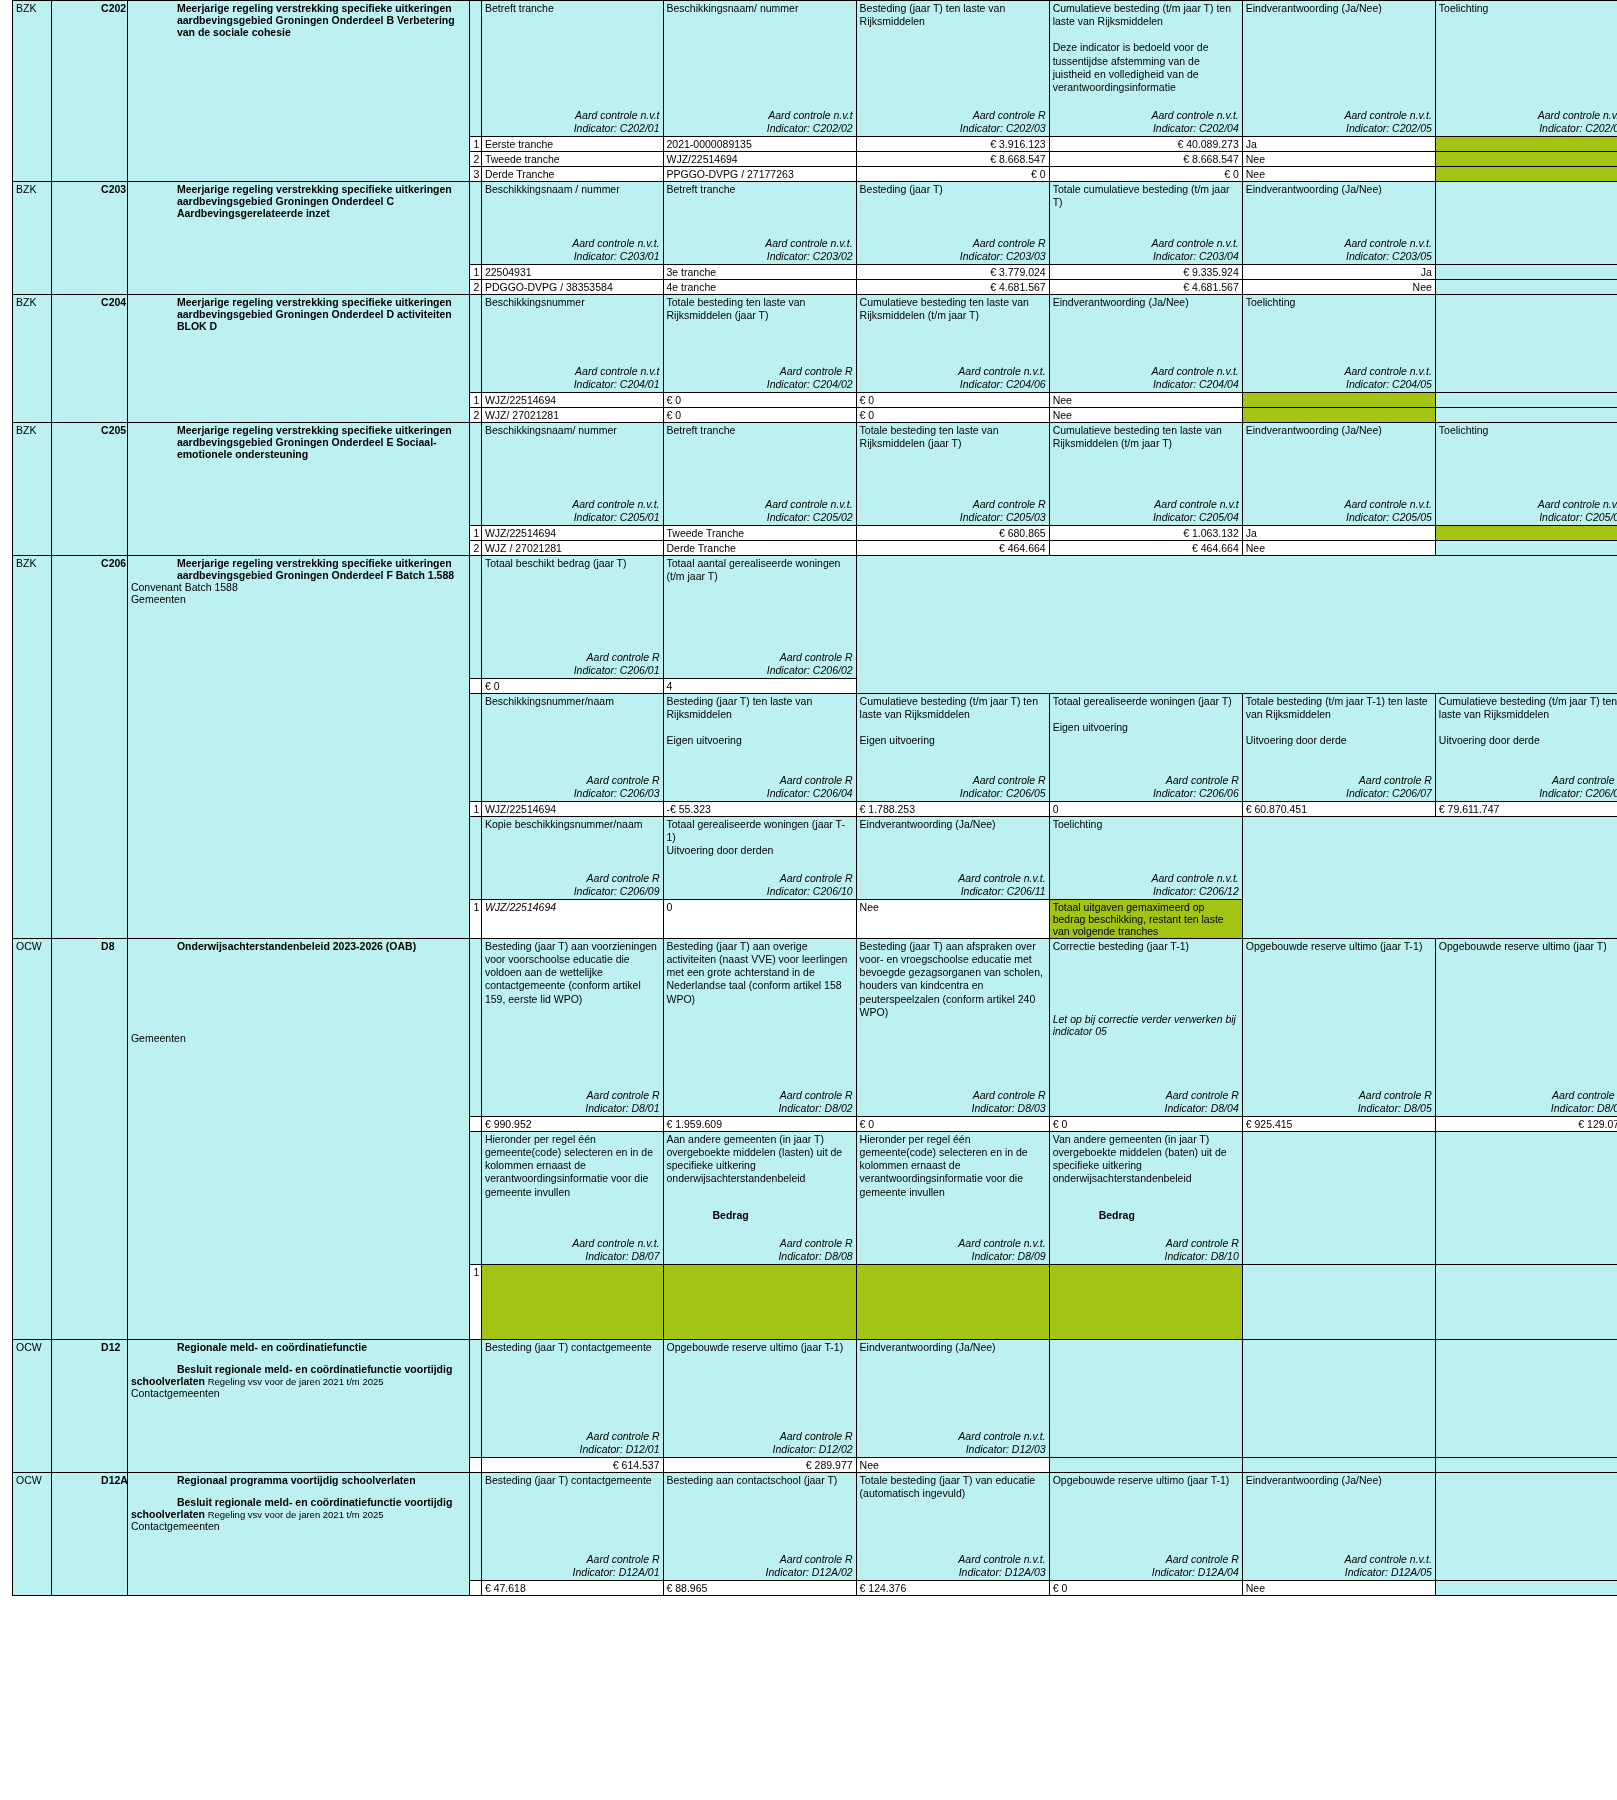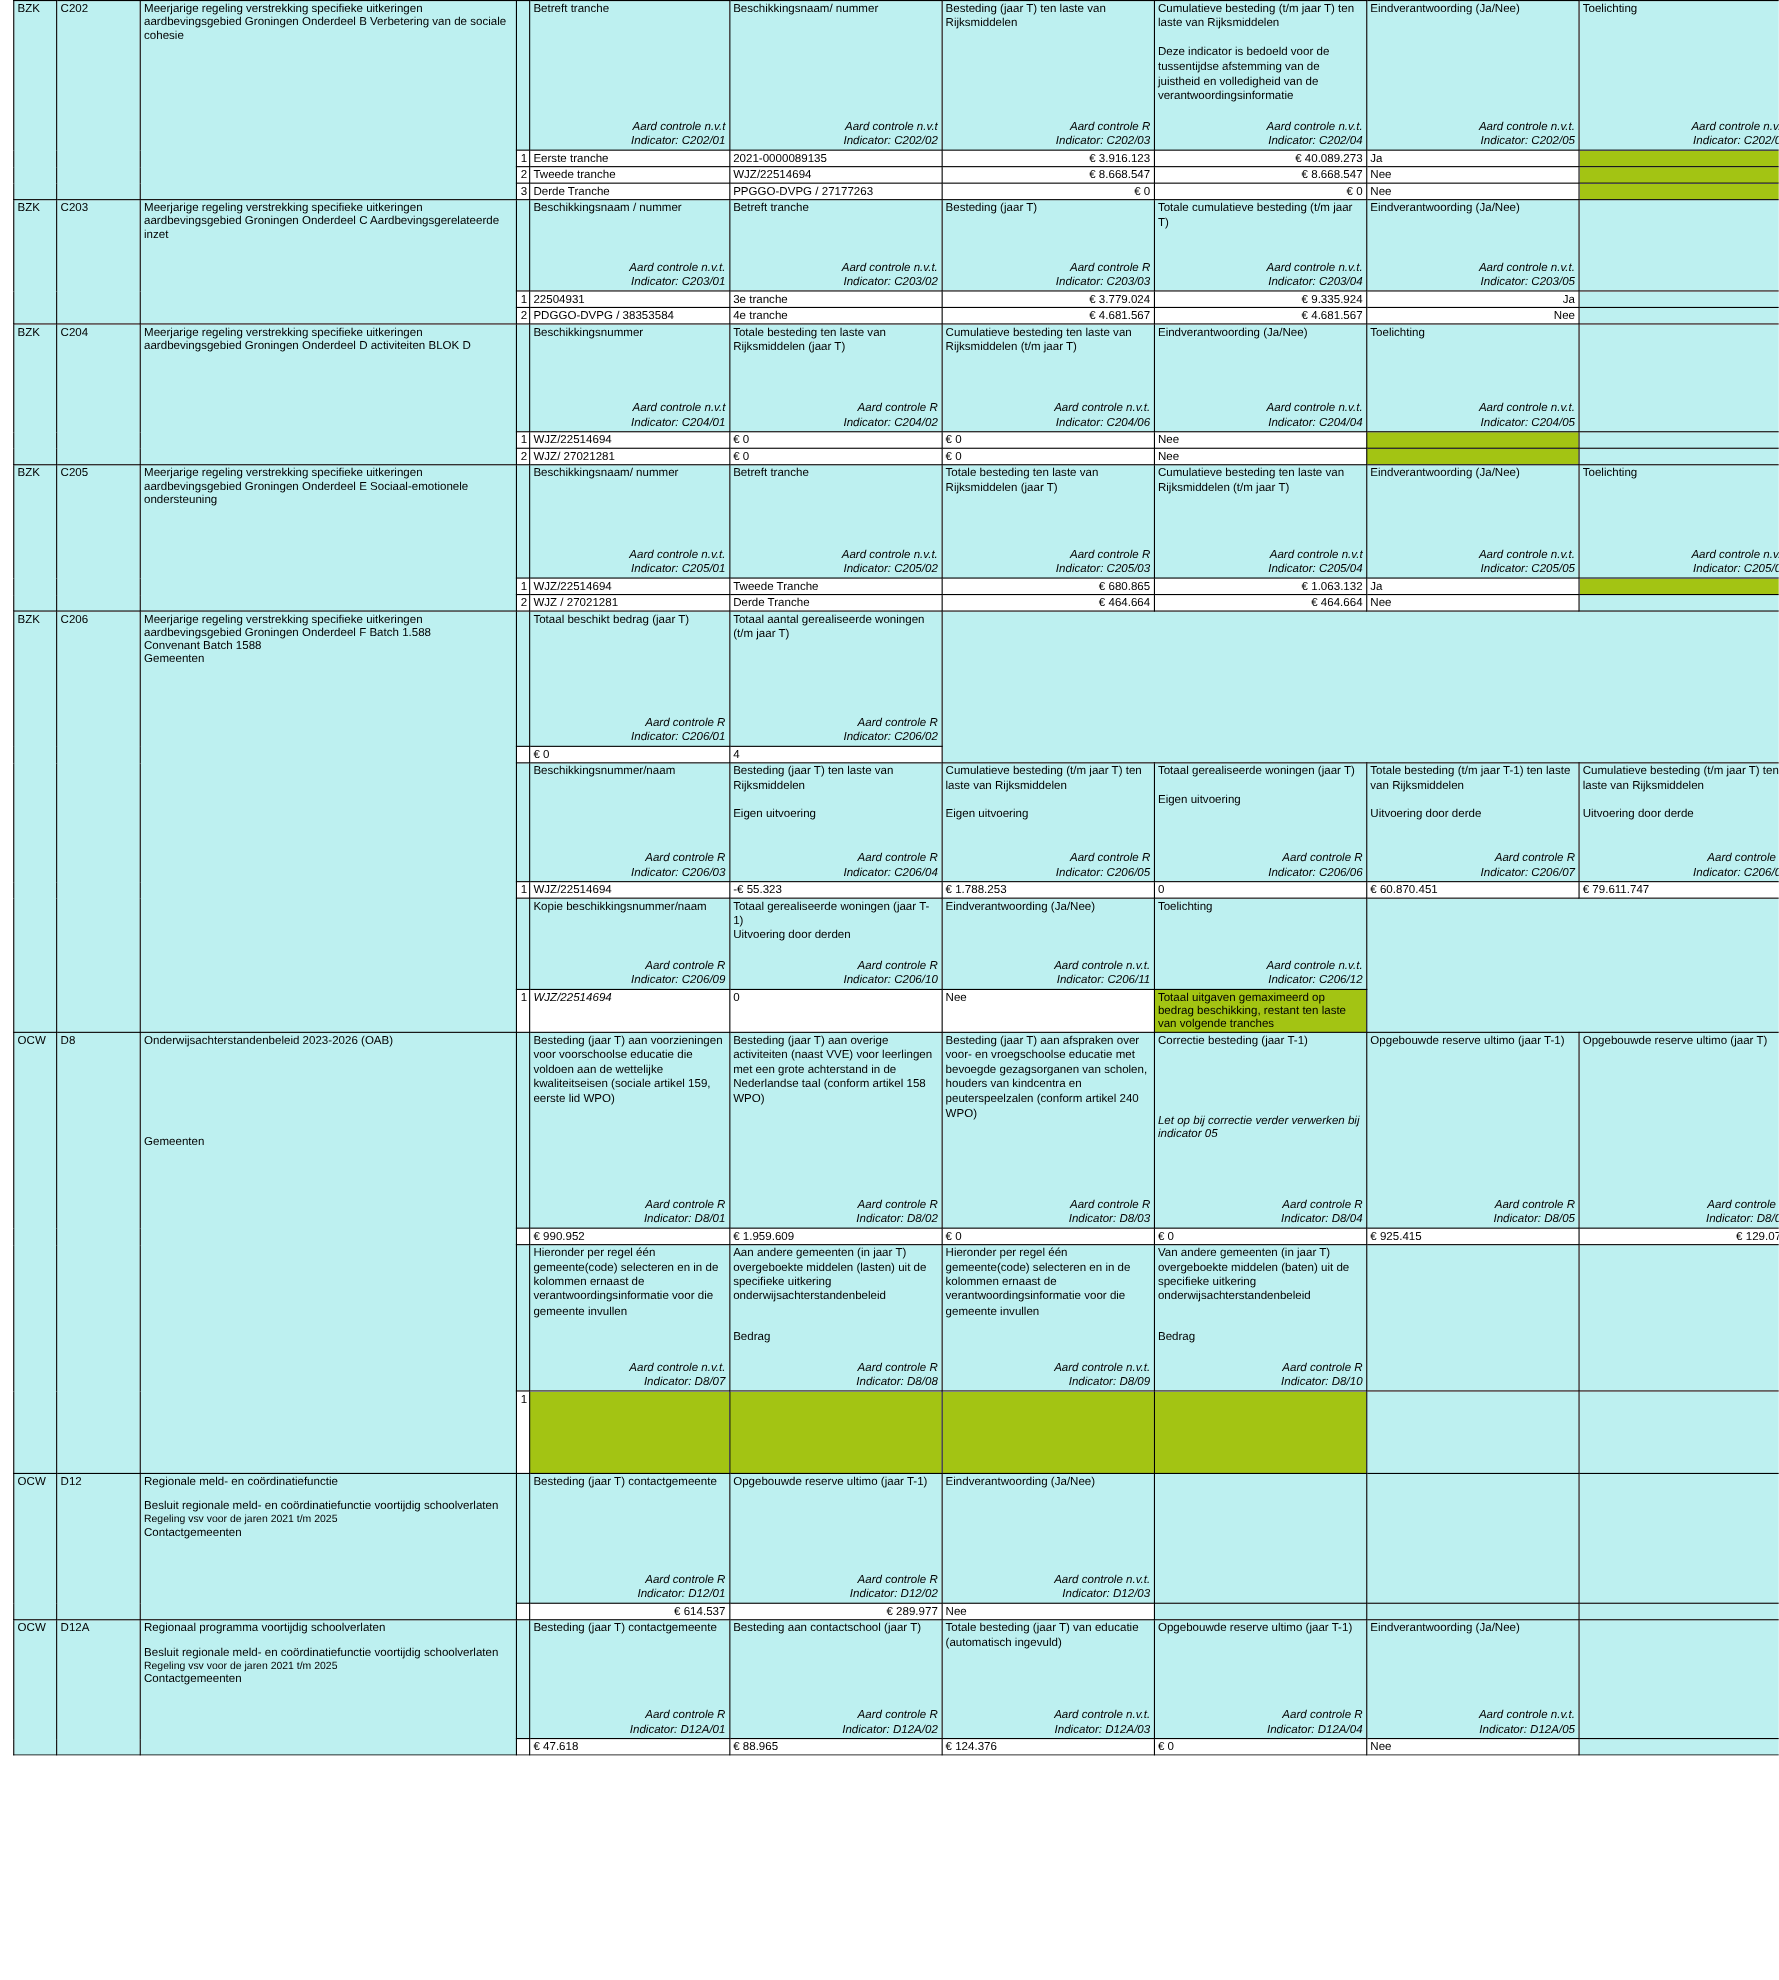--- a/index.html
+++ b/index.html
@@ -4,21 +4,21 @@
 <style>
   html,body{margin:0;padding:0;background:#ffffff;}
   body{font-family:"Liberation Sans",sans-serif;font-size:10.5px;color:#000;}
   .sheet{width:1617px;position:relative;padding-left:12px;}
   table.grid{border-collapse:collapse;table-layout:fixed;width:1617px;}
   table.grid td{border:1px solid #000;vertical-align:top;padding:1px 3px;overflow:hidden;}
   .cyan{background:#bdf0f0;}
   .white{background:#ffffff;}
   .green{background:#a3c413;}
   .it{font-style:italic;}
-  .b{font-weight:normal;}
+  .b{font-weight:bold;margin-left:46px;}
   .ar{text-align:right;}
   .ctrl{font-style:italic;text-align:right;line-height:1.25;}
   .rownum{text-align:right;padding-right:2px;background:#ffffff;}
   .tiny{font-size:9.5px;}
   .hdr{line-height:1.25;}
   .cellbox{display:flex;flex-direction:column;justify-content:space-between;height:100%;}
   .txt{white-space:pre-wrap;}
 </style>
 </head>
 <body>
@@ -421,21 +421,21 @@
           <tr>
             <td class="cyan" rowspan="4"><span>OCW</span></td>
             <td class="cyan" rowspan="4"><span class="b">D8</span></td>
             <td class="cyan" rowspan="4">
               <div class="txt b">Onderwijsachterstandenbeleid 2023-2026 (OAB)</div>
               <div class="txt" style="margin-top:80px">Gemeenten</div>
             </td>
             <td class="cyan"></td>
             <td class="cyan" style="width:168px">
               <div class="cellbox" style="min-height:175px">
-                <div class="txt hdr">Besteding (jaar T) aan voorzieningen voor voorschoolse educatie die voldoen aan de wettelijke kwaliteitseisen (sociale artikel 159, eerste lid WPO)</div>
+                <div class="txt hdr">Besteding (jaar T) aan voorzieningen voor voorschoolse educatie die voldoen aan de wettelijke contactgemeente (conform artikel 159, eerste lid WPO)</div>
                 <div class="ctrl">Aard controle R<br><span>Indicator: D8/01</span></div>
               </div>
             </td>
             <td class="cyan" style="width:168px">
               <div class="cellbox" style="min-height:175px">
                 <div class="txt hdr">Besteding (jaar T) aan overige activiteiten (naast VVE) voor leerlingen met een grote achterstand in de Nederlandse taal (conform artikel 158 WPO)</div>
                 <div class="ctrl">Aard controle R<br><span>Indicator: D8/02</span></div>
               </div>
             </td>
             <td class="cyan" style="width:168px">

